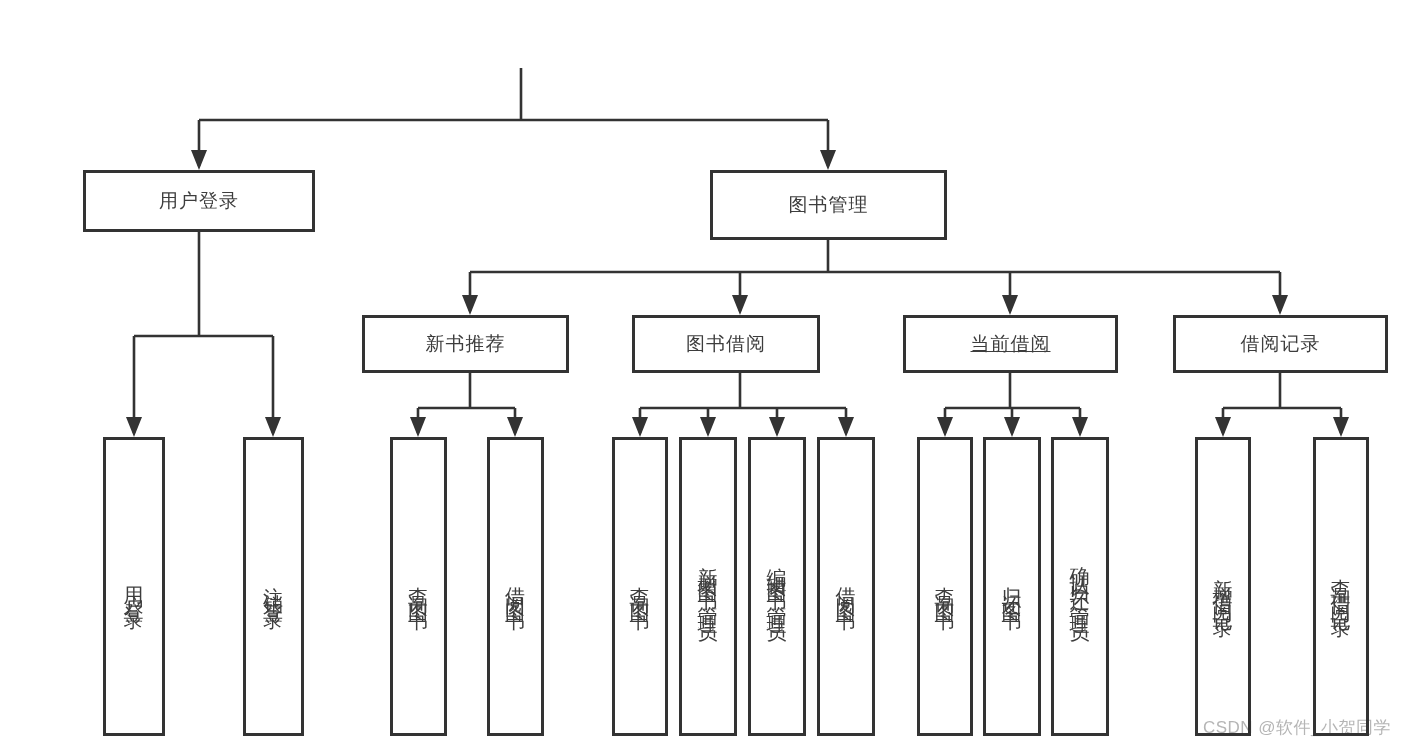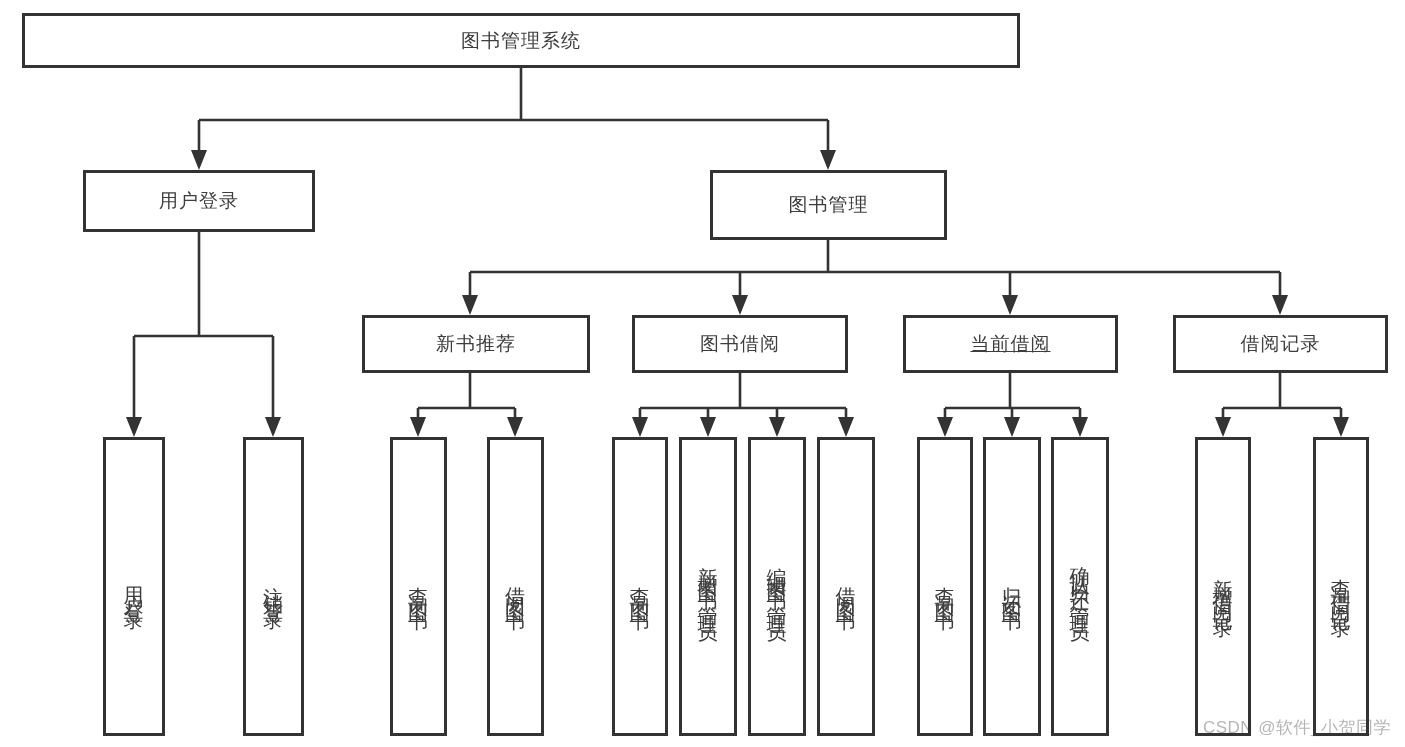--- a/index.html
+++ b/index.html
@@ -100,35 +100,32 @@
       <polygon points="769,417 785,417 777,437"></polygon>
       <polygon points="838,417 854,417 846,437"></polygon>
       <polygon points="937,417 953,417 945,437"></polygon>
       <polygon points="1004,417 1020,417 1012,437"></polygon>
       <polygon points="1072,417 1088,417 1080,437"></polygon>
       <polygon points="1215,417 1231,417 1223,437"></polygon>
       <polygon points="1333,417 1349,417 1341,437"></polygon>
     </g>
   </svg>
 
-  <div class="node node-h" style="left:22px; top:13px; width:998px; height:55px;">
-    <span>图书管理系统</span>
-  </div>
 
   <div class="node node-h" style="left:83px; top:170px; width:232px; height:62px;">
     <span>用户登录</span>
   </div>
   <div class="node node-h" style="left:710px; top:170px; width:237px; height:70px;">
     <span>图书管理</span>
   </div>
 
-  <div class="node node-h" style="left:362px; top:315px; width:228px; height:58px;">
+  <div class="node node-h" style="left:362px; top:315px; width:207px; height:58px;">
     <span>新书推荐</span>
   </div>
-  <div class="node node-h" style="left:632px; top:315px; width:216px; height:58px;">
+  <div class="node node-h" style="left:632px; top:315px; width:188px; height:58px;">
     <span>图书借阅</span>
   </div>
   <div class="node node-h" style="left:903px; top:315px; width:215px; height:58px;text-decoration:underline;">
     <span>当前借阅</span>
   </div>
   <div class="node node-h" style="left:1173px; top:315px; width:215px; height:58px;">
     <span>借阅记录</span>
   </div>
 
   <div class="node node-v" style="left:103px; top:437px; width:62px; height:299px;">

